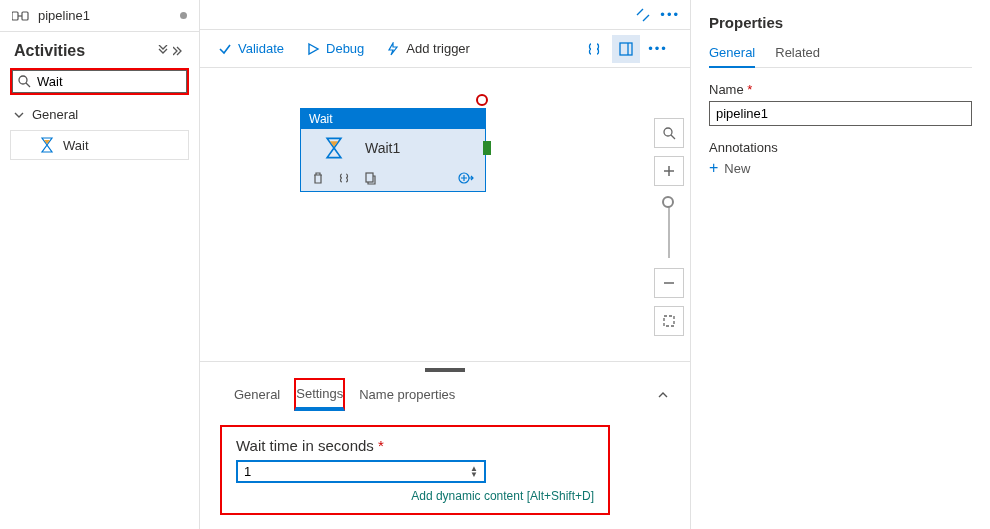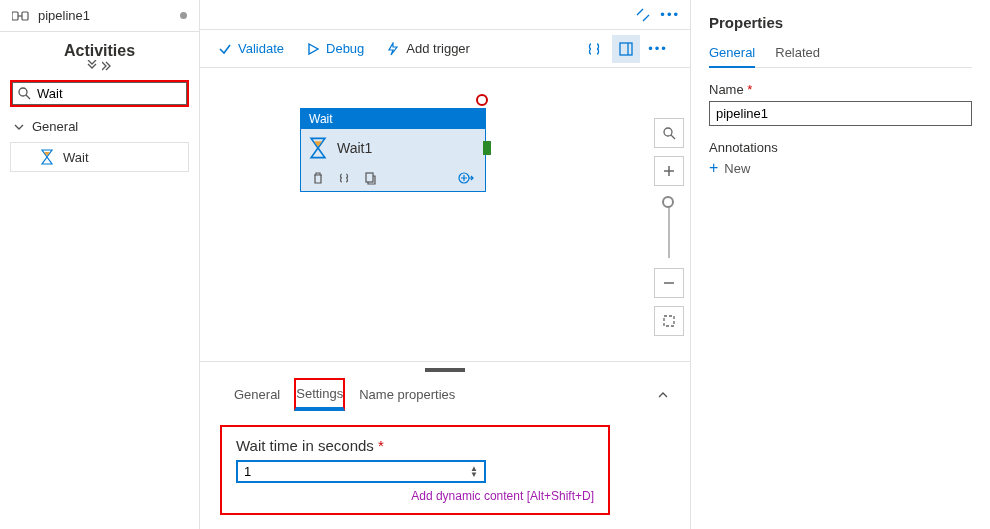--- a/index.html
+++ b/index.html
@@ -5,21 +5,21 @@
   * { box-sizing: border-box; margin: 0; padding: 0; font-family: "Segoe UI", Arial, sans-serif; }
   body { width: 990px; height: 529px; background: #fff; color: #323130; font-size: 13px; overflow: hidden; }
   .root { display: flex; height: 100%; }
 
   
   .sidebar { width: 200px; border-right: 1px solid #e1e1e1; display: flex; flex-direction: column; }
   .sidebar-header { display: flex; align-items: center; padding: 8px 12px; gap: 8px; border-bottom: 1px solid #e1e1e1; }
   .pipeline-icon { width: 18px; height: 14px; display: inline-flex; }
   .sidebar-header .title { font-size: 13px; }
   .sidebar-header .dot { width: 7px; height: 7px; background: #999; border-radius: 50%; margin-left: auto; }
-  .activities-header { display: flex; align-items: center; padding: 10px 14px 6px; flex-direction: column; }
+  .activities-header { display: flex; align-items: center; padding: 10px 14px 6px; }
   .activities-header h3 { font-size: 16px; font-weight: 600; flex: 1; }
   .chev-group { display: flex; gap: 4px; color: #555; }
   .search-wrap { margin: 2px 10px 6px; border: 2px solid #e00; padding: 0; }
   .search-input { width: 100%; border: 1px solid #605e5c; padding: 3px 6px 3px 24px; font-size: 13px; background: #fff; }
   .search-box { position: relative; }
   .search-box .mag { position: absolute; left: 5px; top: 4px; color: #555; }
   .tree-item { display: flex; align-items: center; gap: 6px; padding: 6px 14px; cursor: pointer; }
   .tree-item .chev { width: 12px; color: #555; }
   .activity-item { display: flex; align-items: center; gap: 8px; padding: 6px 14px 6px 28px; margin: 2px 10px; border: 1px solid #e1e1e1; cursor: grab; }
   .hourglass { width: 16px; height: 16px; }
@@ -40,21 +40,21 @@
   .canvas-wrap { flex: 1; display: flex; }
   .canvas { flex: 1; position: relative; background: #fff; }
   .canvas-controls { width: 42px; display: flex; flex-direction: column; align-items: center; padding-top: 50px; gap: 0; }
   .cc-btn { width: 30px; height: 30px; border: 1px solid #ccc; display: flex; align-items: center; justify-content: center; cursor: pointer; color: #666; margin-bottom: 8px; background: #fff; }
   .cc-slider { width: 2px; height: 60px; background: #bbb; position: relative; margin: 4px 0 10px; }
   .cc-slider .thumb { width: 12px; height: 12px; border: 2px solid #888; border-radius: 50%; background: #fff; position: absolute; left: -6px; top: -2px; }
 
   
   .node { position: absolute; left: 100px; top: 40px; width: 186px; border: 1px solid #0078d4; background: #dde8f5; }
   .node-header { background: #0078d4; color: #fff; font-size: 12px; padding: 3px 8px; }
-  .node-body { display: flex; align-items: center; gap: 8px; padding: 8px 6px; position: relative; }
+  .node-body { display: flex; align-items: center; gap: 20px; padding: 8px 22px; position: relative; }
   .node-body .hourglass-lg { width: 22px; height: 22px; }
   .node-body .name { font-size: 14px; }
   .node-connector { position: absolute; right: -6px; top: 50%; width: 8px; height: 14px; background: #2a8a2a; transform: translateY(-50%); }
   .node-footer { display: flex; align-items: center; justify-content: space-between; padding: 4px 10px 6px; }
   .node-footer .left-icons { display: flex; gap: 12px; color: #555; }
   .node-footer .arrow { color: #0078d4; }
   .error-circle { position: absolute; left: 276px; top: 26px; width: 12px; height: 12px; border: 2px solid #c00; border-radius: 50%; }
 
   
   .bottom-panel { border-top: 1px solid #e1e1e1; padding: 6px 20px 14px; position: relative; }
@@ -62,21 +62,21 @@
   .bottom-tabs { display: flex; align-items: center; gap: 0; }
   .bottom-tabs .tab { padding: 8px 14px; cursor: pointer; color: #555; }
   .bottom-tabs .tab.highlight { border: 2px solid #e00; border-bottom: 4px solid #0078d4; padding: 6px 0; font-weight: 400; }
   .bottom-tabs .collapse { margin-left: auto; color: #555; cursor: pointer; }
   .form-area { margin-top: 14px; border: 2px solid #e00; padding: 10px 14px; width: 390px; }
   .form-label { font-size: 15px; margin-bottom: 6px; }
   .form-label .req { color: #c00; }
   .num-input { width: 250px; border: 2px solid #0078d4; padding: 2px 6px; font-size: 13px; display: flex; align-items: center; justify-content: space-between; }
   .num-input input { border: none; outline: none; flex: 1; font-size: 13px; }
   .spinner { display: flex; flex-direction: column; font-size: 8px; color: #555; line-height: 6px; }
-  .dyn-link { color: #a21caf; font-size: 12px; text-align: right; margin-top: 6px; cursor: pointer; }
+  .dyn-link { color: #0f766e; font-size: 12px; text-align: right; margin-top: 6px; cursor: pointer; }
 
   
   .props { width: 300px; border-left: 1px solid #e1e1e1; padding: 14px 18px; }
   .props h3 { font-size: 15px; font-weight: 700; margin-bottom: 14px; }
   .props-tabs { display: flex; gap: 20px; border-bottom: 1px solid #e1e1e1; margin-bottom: 14px; }
   .props-tabs .ptab { padding-bottom: 6px; cursor: pointer; color: #555; }
   .props-tabs .ptab.active { color: #0078d4; border-bottom: 2px solid #0078d4; margin-bottom: -1px; }
   .field { margin-bottom: 14px; }
   .field label { display: block; font-size: 13px; margin-bottom: 4px; }
   .field label .req { color: #c00; }

